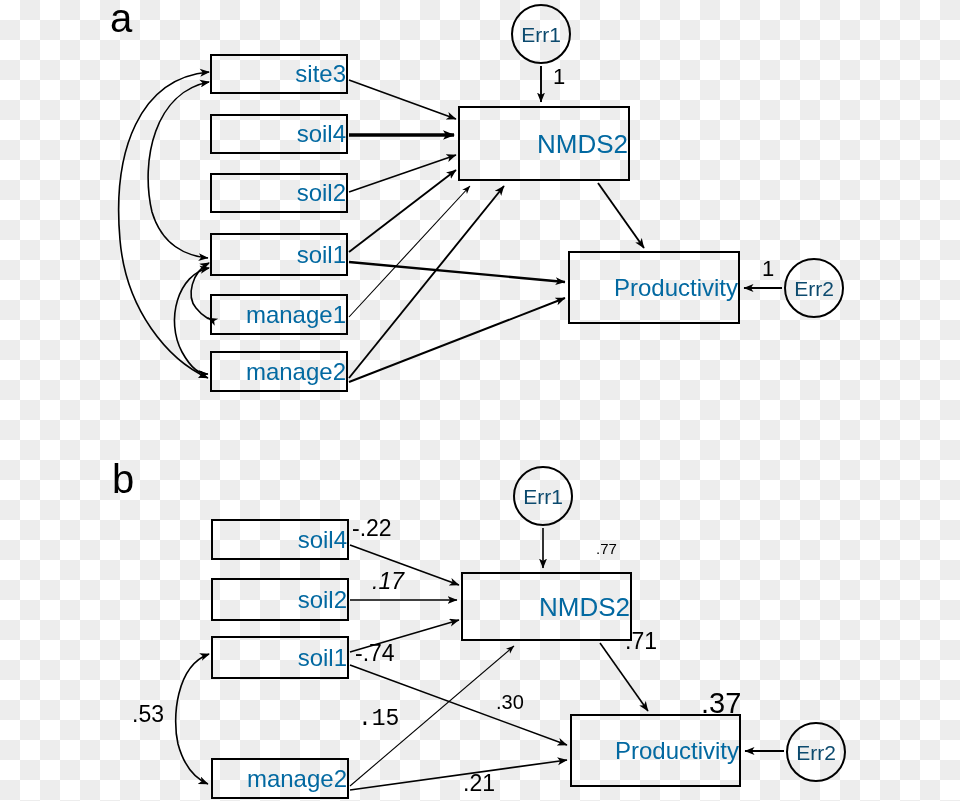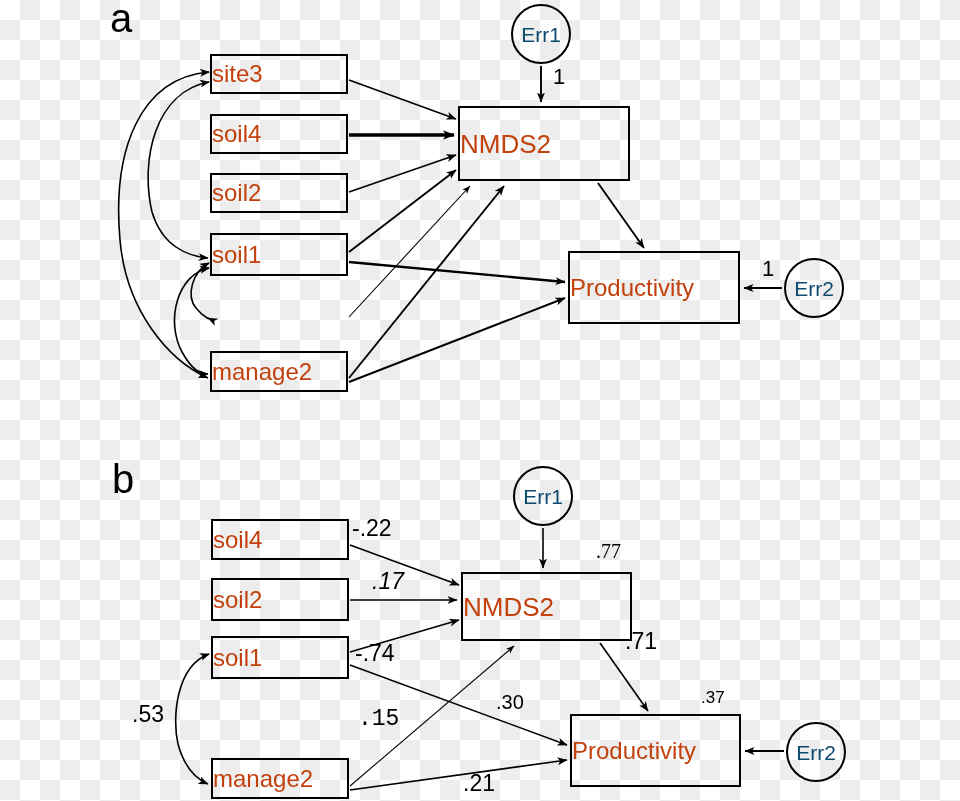--- a/index.html
+++ b/index.html
@@ -38,22 +38,22 @@
     color: #000;
     font-family: "Liberation Sans", sans-serif;
   }
   .node-box {
     position: absolute;
     border: 2px solid #000;
     background: transparent;
     box-sizing: border-box;
     display: flex;
     align-items: center;
-    justify-content: flex-start;
-    color: #c2410c;
+    justify-content: flex-end;
+    color: #0369a1;
   }
   .node-box span {
     display: block;
     line-height: 1;
   }
   .node-circle {
     position: absolute;
     border: 2px solid #000;
     border-radius: 50%;
     background: transparent;
@@ -148,20 +148,23 @@
   </div>
   <div class="node-box" style="left:210px; top:114px; width:138px; height:40px; font-size:24px;">
     <span>soil4</span>
   </div>
   <div class="node-box" style="left:210px; top:173px; width:138px; height:40px; font-size:24px;">
     <span>soil2</span>
   </div>
   <div class="node-box" style="left:210px; top:233px; width:138px; height:43px; font-size:24px;">
     <span>soil1</span>
   </div>
+  <div class="node-box" style="left:210px; top:294px; width:138px; height:41px; font-size:24px;">
+    <span>manage1</span>
+  </div>
   <div class="node-box" style="left:210px; top:351px; width:138px; height:41px; font-size:24px;">
     <span>manage2</span>
   </div>
   <div class="node-box" style="left:458px; top:106px; width:172px; height:75px; font-size:26px;">
     <span>NMDS2</span>
   </div>
   <div class="node-box" style="left:568px; top:251px; width:172px; height:73px; font-size:24px;">
     <span>Productivity</span>
   </div>
   <div class="node-circle" style="left:511px; top:4px; width:60px; height:60px; font-size:21px;">
@@ -199,17 +202,17 @@
     <span>Err2</span>
   </div>
 
   <div class="edge-label" style="left:352px; top:509px; font-size:23px;margin-top:8px;">-.22</div>
   <div class="edge-label" style="left:372px; top:570px; font-size:23px;font-style:italic;">.17</div>
   <div class="edge-label" style="left:355px; top:642px; font-size:23px;">-.74</div>
   <div class="edge-label" style="left:132px; top:703px; font-size:23px;">.53</div>
   <div class="edge-label" style="left:358px; top:708px; font-size:23px;font-family:Liberation Mono, monospace;">.15</div>
   <div class="edge-label" style="left:496px; top:692px; font-size:20px;">.30</div>
   <div class="edge-label" style="left:463px; top:772px; font-size:23px;">.21</div>
-  <div class="edge-label" style="left:596px; top:541px; font-size:20px;font-family:Liberation Serif, serif;">.77</div>
+  <div class="edge-label" style="left:596px; top:541px; font-size:15px;">.77</div>
   <div class="edge-label" style="left:625px; top:630px; font-size:23px;">.71</div>
-  <div class="edge-label" style="left:701px; top:689px; font-size:17px;">.37</div>
+  <div class="edge-label" style="left:701px; top:689px; font-size:29px;">.37</div>
 
 </div>
 
 </body></html>

